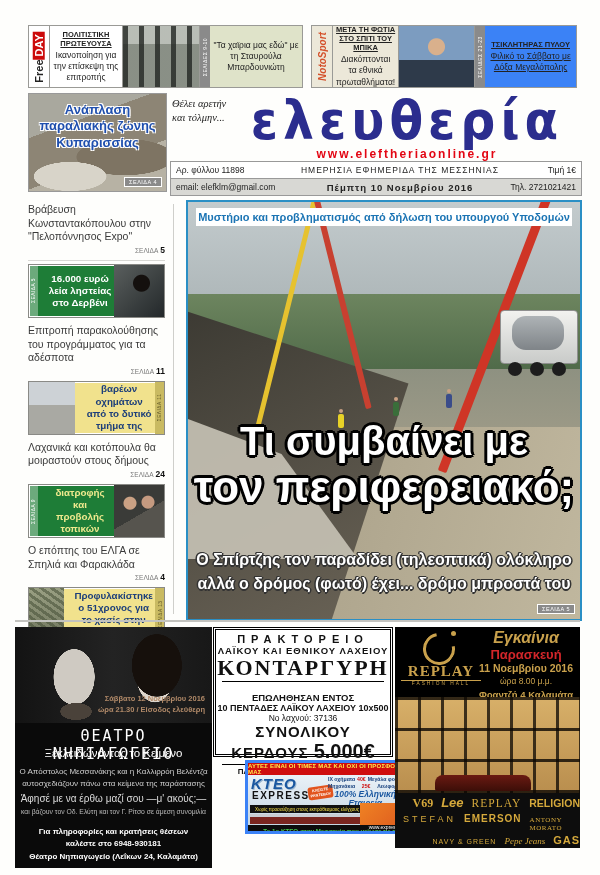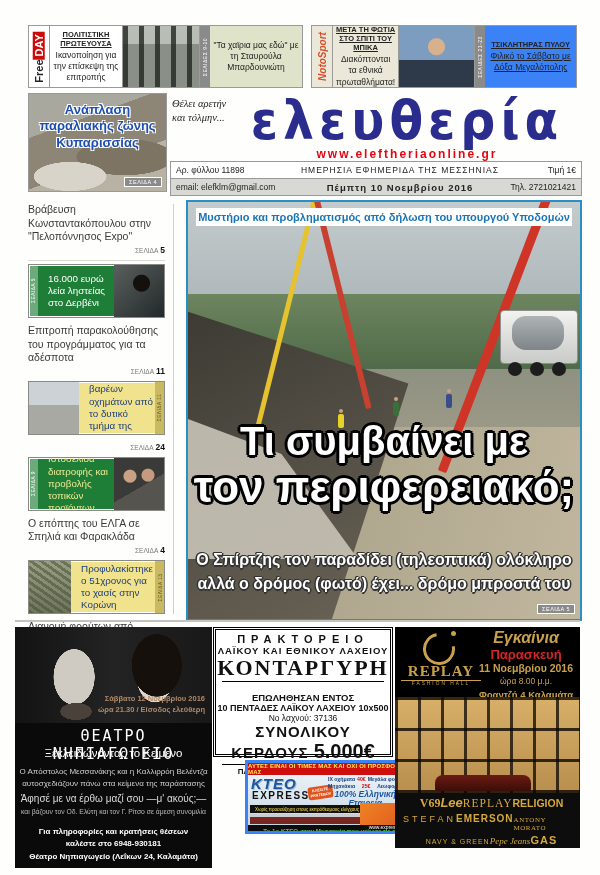--- a/index.html
+++ b/index.html
@@ -62,22 +62,22 @@
   #sidebar{position:absolute;left:28px;top:200px;width:137px;}
   .vrule{position:absolute;left:173px;top:204px;width:1px;height:410px;background:#cfcfcb;}
   .sb-text{padding:3px 0 2px;}
   .sb-title{font-size:10.5px;line-height:1.3;color:#3a3a3a;}
   .sb-page{text-align:right;font-size:6.5px;color:#777;margin-top:1px;}
   .sb-page b{font-size:8.5px;color:#111;margin-left:2px;}
   .sb-rule{border:0;border-top:1px solid #d8d8d4;margin:3px 0;}
   .sb-box{height:52px;border:1px solid #8a8a86;display:flex;margin:3px 0;overflow:hidden;}
   .sb-box.green{background:#1e7d37;box-shadow:inset 0 0 0 1px #fff;}
   .sb-box.yellow{background:#f1e28d;box-shadow:inset 0 0 0 1px #fff;}
-  .bx-title{flex:1;display:flex;align-items:center;justify-content:center;
-     font-weight:normal;font-size:9.8px;line-height:1.25;padding:2px;margin-left:8px;}
+  .bx-title{flex:1;display:flex;align-items:center;justify-content:center;text-align:center;
+     font-weight:bold;font-size:9.8px;line-height:1.25;padding:2px;margin-left:8px;}
   .green .bx-title{color:#fff;}
   .green.alt .bx-title{color:#efe98e;}
   .yellow .bx-title{color:#1d3f7a;}
   .bx-photo{width:50px;}
   .ph-robber{background:radial-gradient(circle 8px at 55% 35%, #14100e 0 8px, transparent 9px),
      linear-gradient(135deg,#5a5f5e,#23282a);}
   .ph-street{background:linear-gradient(#cdd2d6 0 45%, #a9a9a3 45% 100%),
      linear-gradient(#cdd2d6,#a9a9a3);}
   .ph-couple{background:
      radial-gradient(circle 6px at 32% 35%, #caa184 0 6px, transparent 7px),
@@ -198,21 +198,21 @@
   .ce-l3{color:#c9a14c;font-weight:bold;font-size:10.5px;line-height:1.3;}
   .ce-l4{color:#c9a14c;font-size:8.5px;line-height:1.3;}
   .ce-l5{color:#c9a14c;font-weight:bold;font-size:9.5px;margin-top:2px;}
   .ce-store{position:relative;height:96px;background:
      repeating-linear-gradient(90deg, rgba(10,6,2,.75) 0 3px, transparent 3px 23px),
      repeating-linear-gradient(0deg, rgba(10,6,2,.8) 0 3px, transparent 3px 31px),
      linear-gradient(#d8b069,#b98e4e);}
   .ce-car{position:absolute;left:40px;bottom:2px;width:96px;height:16px;background:linear-gradient(#6a1a12,#3c0e08);
      border-radius:8px 8px 2px 2px;}
   .ce-brands{height:55px;background:#0d0d0d;color:#d5a93c;display:flex;flex-direction:column;justify-content:center;gap:2px;}
-  .ce-row{display:flex;justify-content:center;align-items:baseline;margin-left:8px;}
+  .ce-row{display:flex;justify-content:flex-end;align-items:baseline;gap:8px;margin-left:8px;}
   .b-v{font-family:"Liberation Serif",serif;font-weight:bold;font-size:12px;}
   .b-lee{font-weight:bold;font-style:italic;font-size:13px;}
   .b-replay{font-family:"Liberation Serif",serif;font-size:11.5px;letter-spacing:1px;}
   .b-religion{font-weight:bold;font-size:10.5px;}
   .b-navy{font-size:7px;letter-spacing:1px;}
   .b-pepe{font-family:"Liberation Serif",serif;font-style:italic;font-size:9px;}
   .b-gas{font-weight:bold;font-size:11px;letter-spacing:1px;}
   .b-stefan{font-size:9px;letter-spacing:3px;}
   .b-emerson{font-weight:bold;font-size:10px;letter-spacing:1px;}
   .b-antony{font-size:7px;letter-spacing:.5px;font-family:"Liberation Serif",serif;}
@@ -303,20 +303,21 @@
 
     <div class="sb-box yellow">
       <div class="bx-photo ph-street"></div>
       <div class="bx-title">Απομάκρυνση βαρέων οχημάτων από το δυτικό τμήμα της Αγοράς</div>
       <div class="vbadge">
           <span class="rot">ΣΕΛΙΔΑ 11</span>
         </div>
     </div>
 
     <div class="sb-text">
+      <div class="sb-title">Λαχανικά και κοτόπουλα θα μοιραστούν στους δήμους</div>
       <div class="sb-page"><span>ΣΕΛΙΔΑ</span><b>24</b></div>
     </div>
 
     <div class="sb-box green alt">
       <div class="vbadge">
           <span class="rot">ΣΕΛΙΔΑ 9</span>
         </div>
       <div class="bx-title">Ιστοσελίδα διατροφής και προβολής τοπικών προϊόντων</div>
       <div class="bx-photo ph-couple"></div>
     </div>

